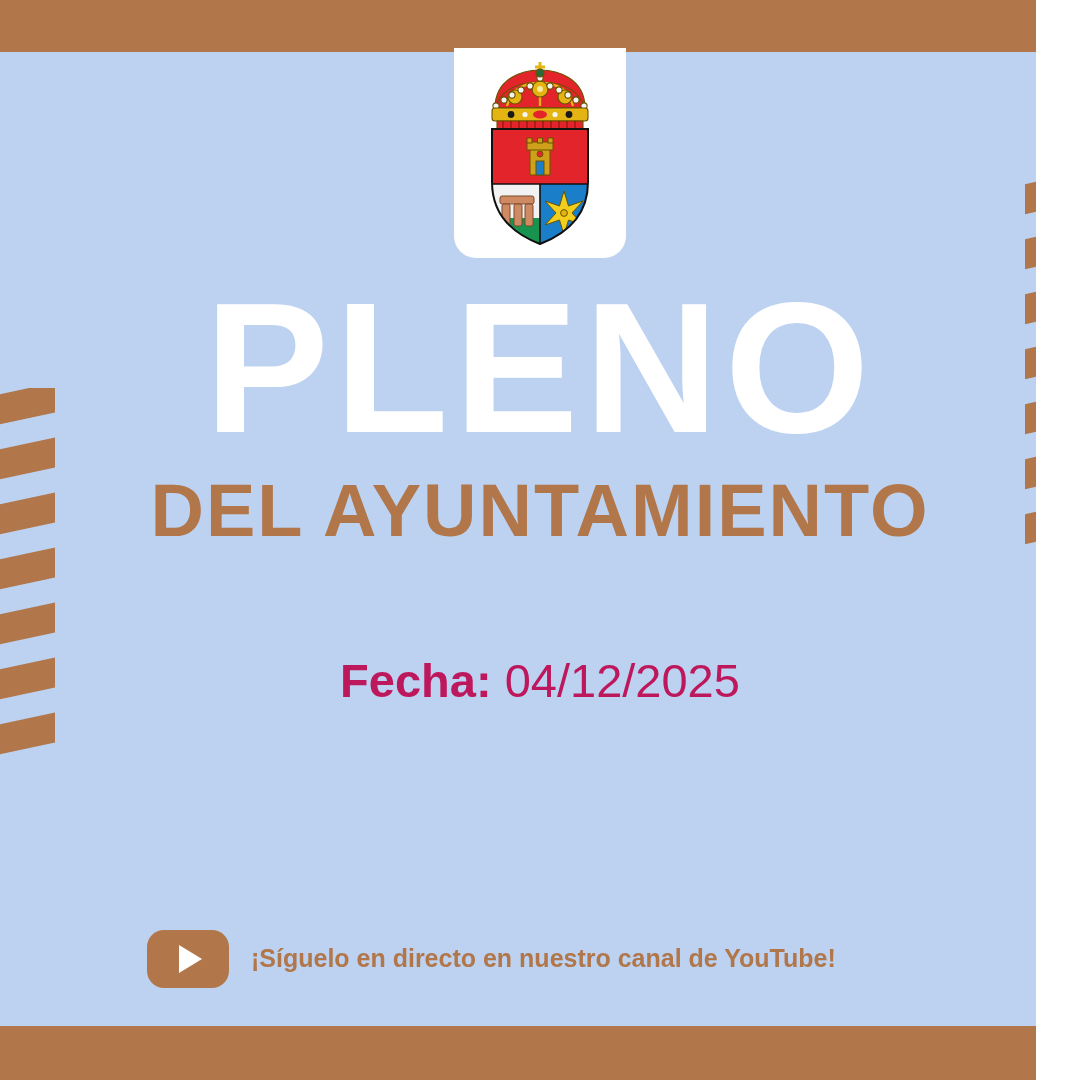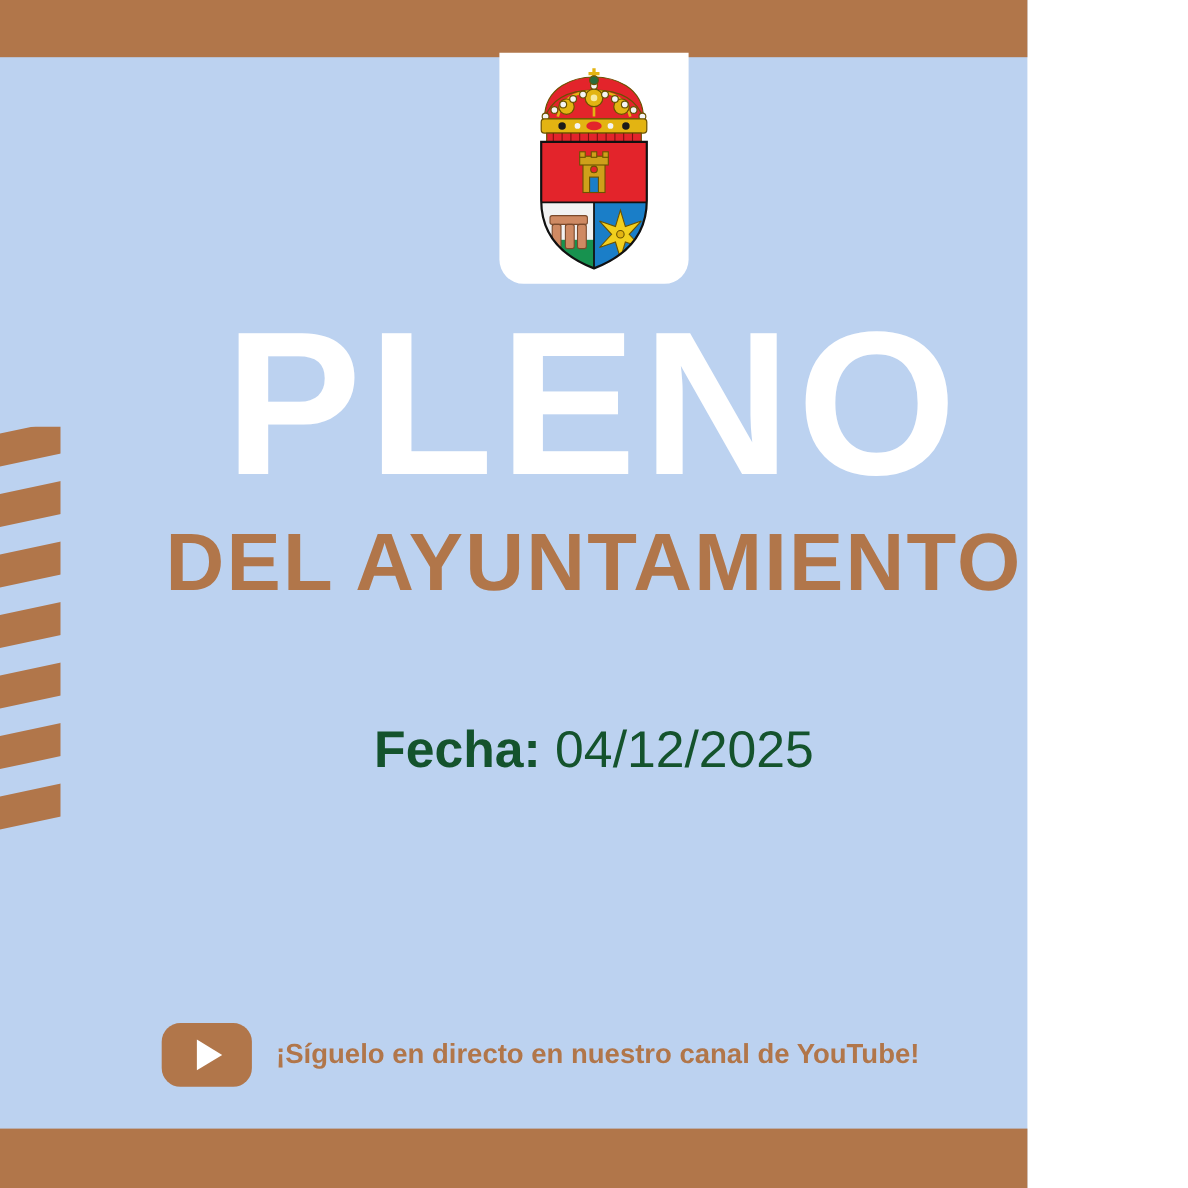--- a/index.html
+++ b/index.html
@@ -3,21 +3,21 @@
 <meta charset="utf-8">
 <title>Pleno del Ayuntamiento</title>
 <style>
   html, body {
     margin: 0;
     padding: 0;
     background: #ffffff;
   }
   #poster {
     position: relative;
-    width: 934px;
+    width: 1036px;
     height: 1080px;
     overflow: hidden;
     background: #bcd2f0;
     font-family: "Liberation Sans", sans-serif;
     -webkit-font-smoothing: antialiased;
   }
 
   
   .bar {
     position: absolute;
@@ -84,21 +84,21 @@
     color: #b1764a;
   }
 
   
   .details {
     position: absolute;
     left: 0;
     top: 650px;
     width: 1080px;
     text-align: center;
-    color: #14532d;
+    color: #be185d;
   }
   .detail-line {
     font-size: 47px;
     line-height: 1.33;
     font-weight: 400;
     white-space: nowrap;
   }
   .detail-line .lbl { font-weight: 700; }
 
   

